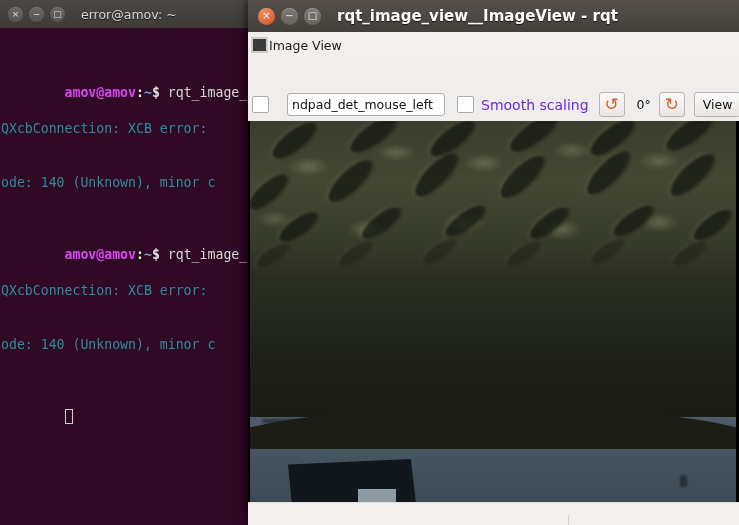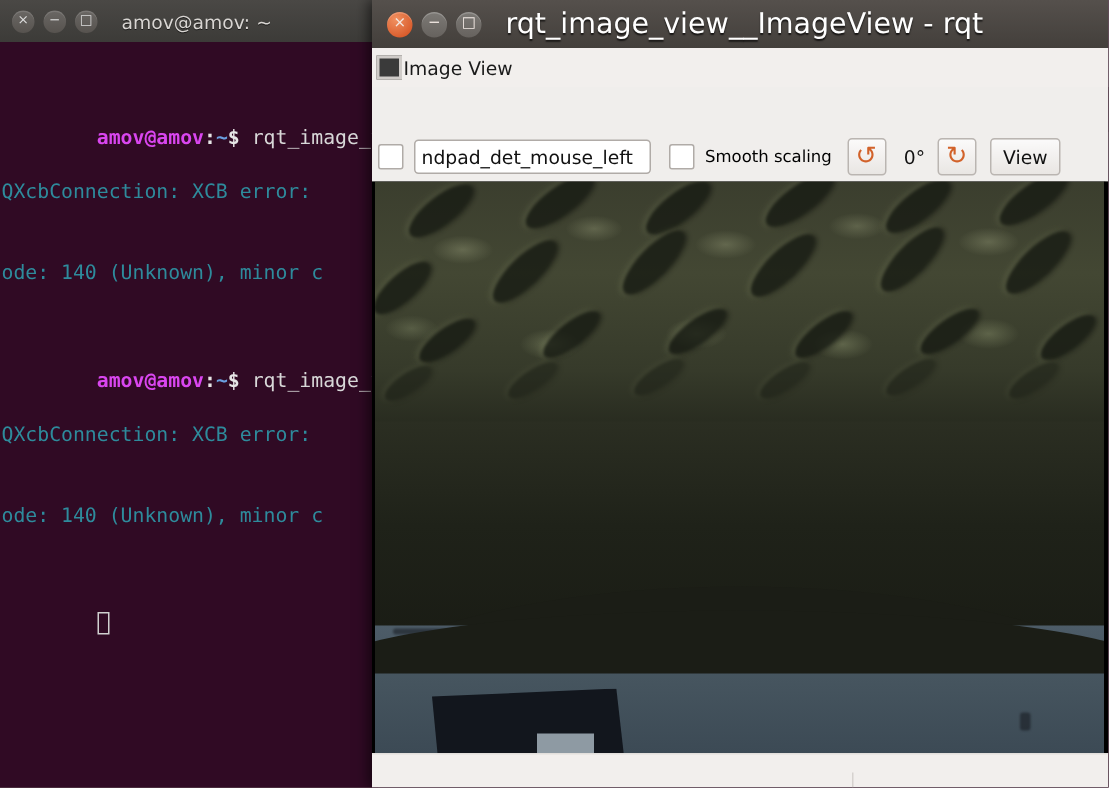--- a/index.html
+++ b/index.html
@@ -98,22 +98,22 @@
     font-size: 10px; line-height: 1; color: #f2e9e4;
     font-family: "DejaVu Sans", sans-serif;
     box-shadow: inset 0 1px 0 rgba(255,255,255,0.2);
   }
   .rwb.close { background: radial-gradient(circle at 35% 30%, #f09060, #d14b1b); margin-left: 10px; }
   .rwb.min   { background: linear-gradient(to bottom, #7d7a76, #66625e); }
   .rwb.max   { background: linear-gradient(to bottom, #7d7a76, #66625e); }
   #rqt-title-text {
     margin-left: 16px;
     color: #ffffff;
-    font-size: 19px;
-    font-weight: normal;
+    font-size: 15px;
+    font-weight: bold;
     font-family: "DejaVu Sans", sans-serif;
     text-shadow: 0 1px 1px rgba(0,0,0,0.7);
   }
 
   #plugin-header {
     position: absolute; left: 0; top: 32px;
     width: 503px; height: 26px;
     background: #f2efed;
     display: flex; align-items: center;
     padding-left: 3px;
@@ -201,37 +201,37 @@
     background: #ffffff;
     border: 1px solid #b0aba7;
     border-radius: 2px;
     flex: 0 0 auto;
   }
   #mouse-topic-field {
     width: 158px; height: 23px;
     background: #ffffff;
     border: 1px solid #b0aba7;
     border-radius: 3px;
-    margin-left: 7px;
+    margin-left: 18px;
     display: flex; align-items: center;
     padding-left: 4px;
     box-sizing: border-box;
     overflow: hidden;
     flex: 0 0 auto;
     text-align: right;
   }
   #mouse-topic-text {
     font-size: 12.5px; color: #111;
     font-family: "DejaVu Sans", sans-serif;
     white-space: nowrap;
   }
   #smooth-check { margin-left: 12px; }
   #smooth-label {
     margin-left: 7px;
-    font-size: 11px; color: #000000;
+    font-size: 14px; color: #6d28d9;
     font-family: "DejaVu Sans", sans-serif;
     white-space: nowrap;
   }
   .rot-btn {
     width: 26px; height: 25px;
     margin-left: 10px;
     background: linear-gradient(to bottom, #fbfafa, #e9e6e3);
     border: 1px solid #bab5b1;
     border-radius: 3px;
     display: flex; align-items: center; justify-content: center;
@@ -370,21 +370,21 @@
 <body>
 
 <div id="screen">
 
   <div id="terminal-window">
 
     <div id="terminal-titlebar">
       <div class="wb first">×</div>
       <div class="wb">−</div>
       <div class="wb">□</div>
-      <div id="terminal-title-text">amov@amov: ~</div>
+      <div id="terminal-title-text">error@amov: ~</div>
     </div>
 
     <div id="terminal-body">
       <div class="t-line">
         <span class="t-green">amov@amov</span><span class="t-white">:</span><span class="t-blue">~</span><span class="t-white">$</span><span class="t-cmd"> rqt_image_view</span>
       </div>
       <div class="t-line t-teal">QXcbConnection: XCB error:</div>
       <div class="t-line t-teal">ode: 140 (Unknown), minor c</div>
       <div class="t-line">
         <span class="t-green">amov@amov</span><span class="t-white">:</span><span class="t-blue">~</span><span class="t-white">$</span><span class="t-cmd"> rqt_image_view</span>

